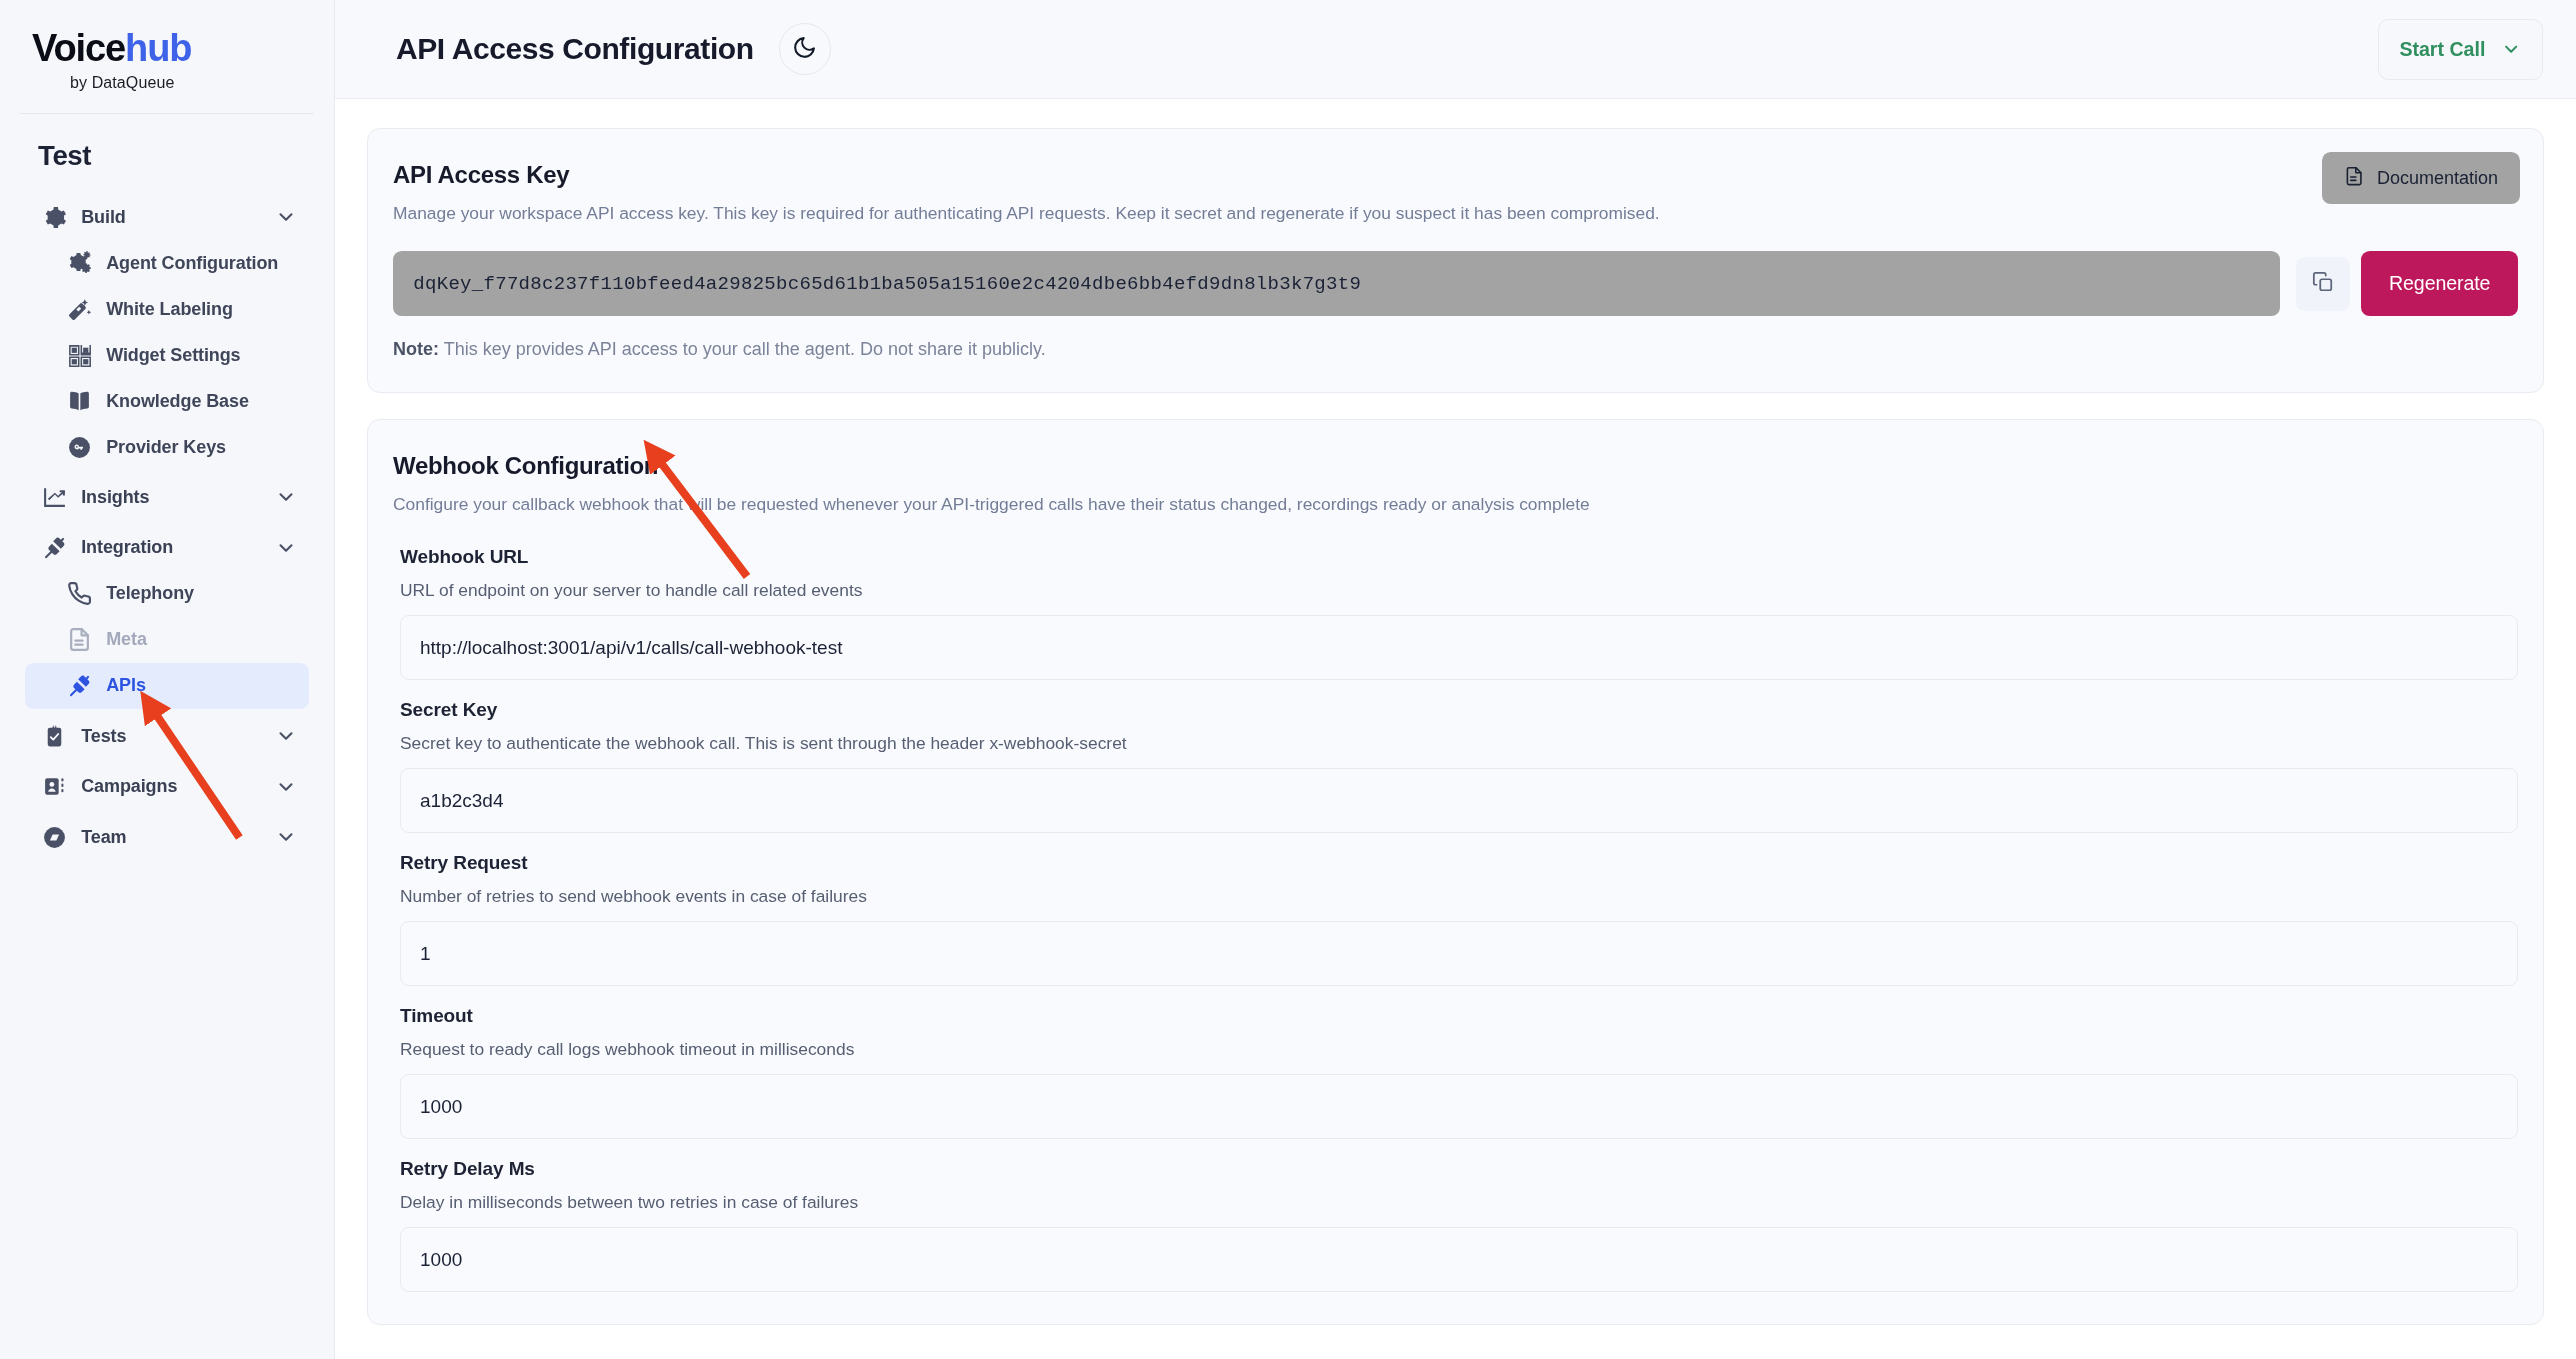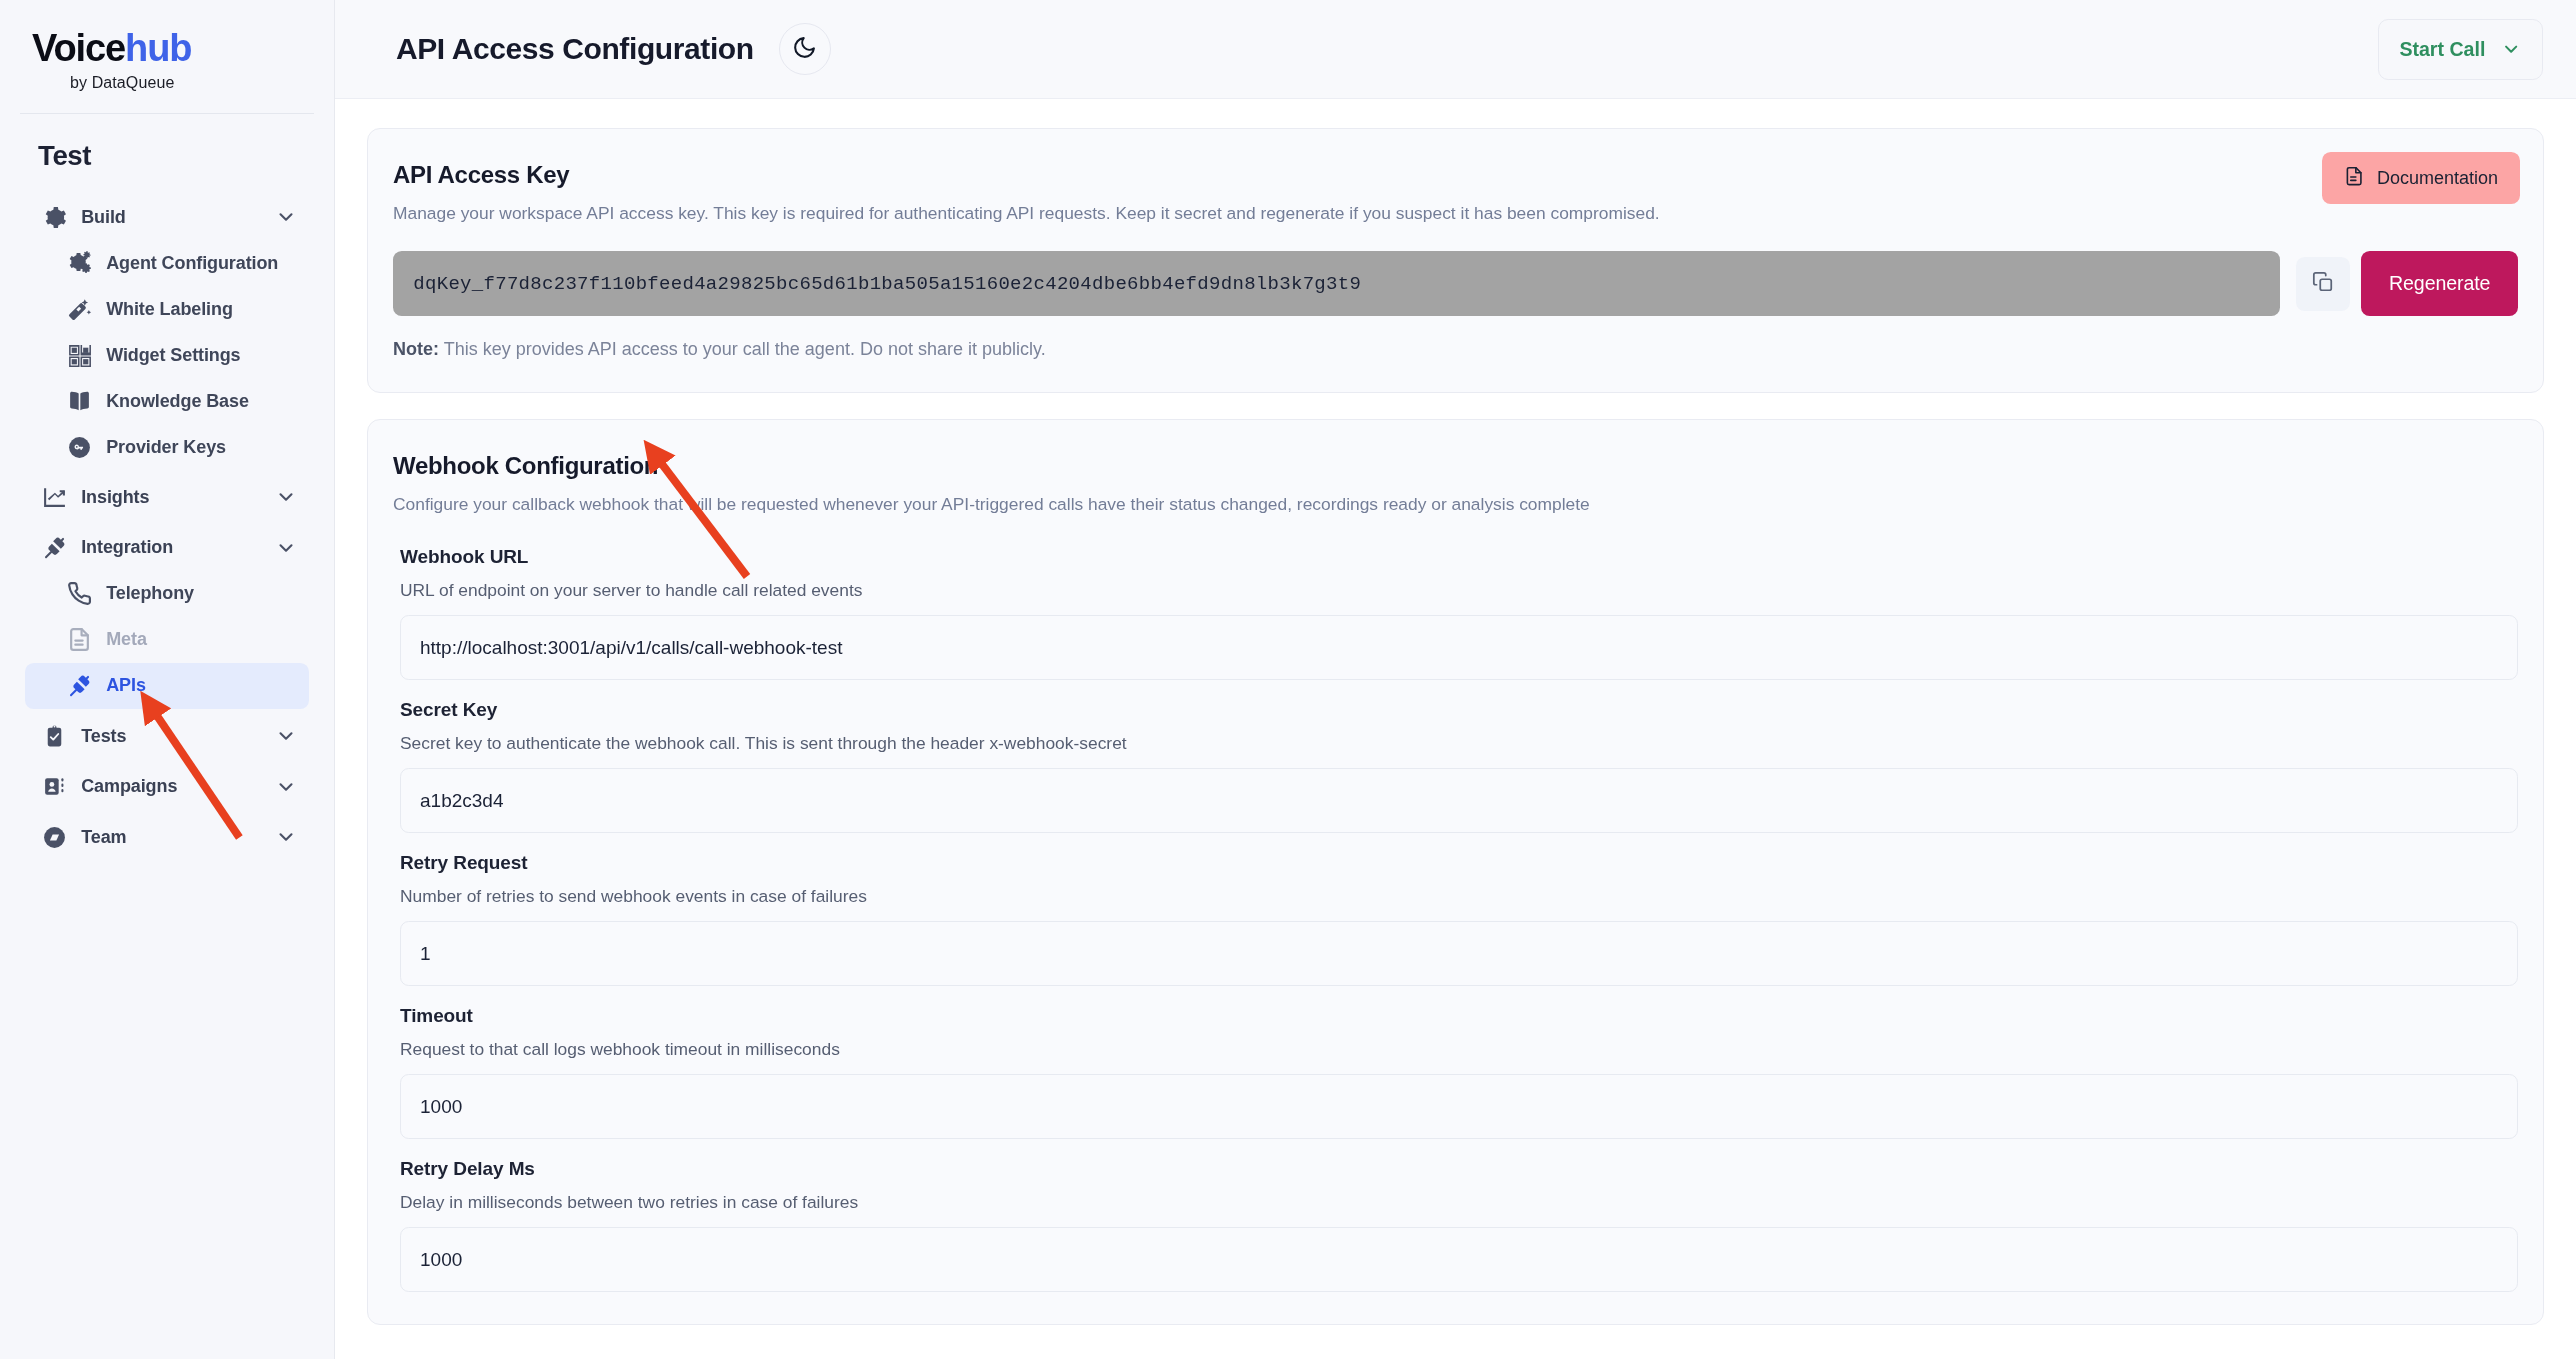--- a/index.html
+++ b/index.html
@@ -86,21 +86,21 @@
     background: #f9fafd; border: 1.5px solid #e9ebf2;
     border-radius: 13px; position: relative;
   }
   .card + .card { margin-top: 26px; }
   .card-pad { padding: 32px 25px 32px 25px; }
   .card-title { font-size: 24px; font-weight: 700; color: #161a2b; letter-spacing: -0.3px; }
   .card-sub { font-size: 17.4px; color: #737d97; margin-top: 13px; line-height: 1.35; }
 
   .doc-btn {
     position: absolute; top: 23px; right: 23px;
-    background: #fca5a5; border: none; border-radius: 8.7px;
+    background: #a3a3a3; border: none; border-radius: 8.7px;
     height: 52px; display: flex; align-items: center; gap: 13px;
     padding: 0 22px; cursor: pointer;
   }
   .doc-btn-label { font-size: 18px; color: #1a2133; font-weight: 500; }
 
   .key-row { display: flex; align-items: center; gap: 11.6px; margin-top: 26px; }
   .key-field {
     flex: 1; height: 65px; background: #a3a3a3;
     border-radius: 8.7px; display: flex; align-items: center;
     padding: 0 20.3px; min-width: 0;
@@ -399,21 +399,21 @@
               </div>
               <div class="field">
                 <div class="field-label">Retry Request</div>
                 <div class="field-help">Number of retries to send webhook events in case of failures</div>
                 <div class="field-input">
                   <span class="field-input-text">1</span>
                 </div>
               </div>
               <div class="field">
                 <div class="field-label">Timeout</div>
-                <div class="field-help">Request to that call logs webhook timeout in milliseconds</div>
+                <div class="field-help">Request to ready call logs webhook timeout in milliseconds</div>
                 <div class="field-input">
                   <span class="field-input-text">1000</span>
                 </div>
               </div>
               <div class="field">
                 <div class="field-label">Retry Delay Ms</div>
                 <div class="field-help">Delay in milliseconds between two retries in case of failures</div>
                 <div class="field-input">
                   <span class="field-input-text">1000</span>
                 </div>

